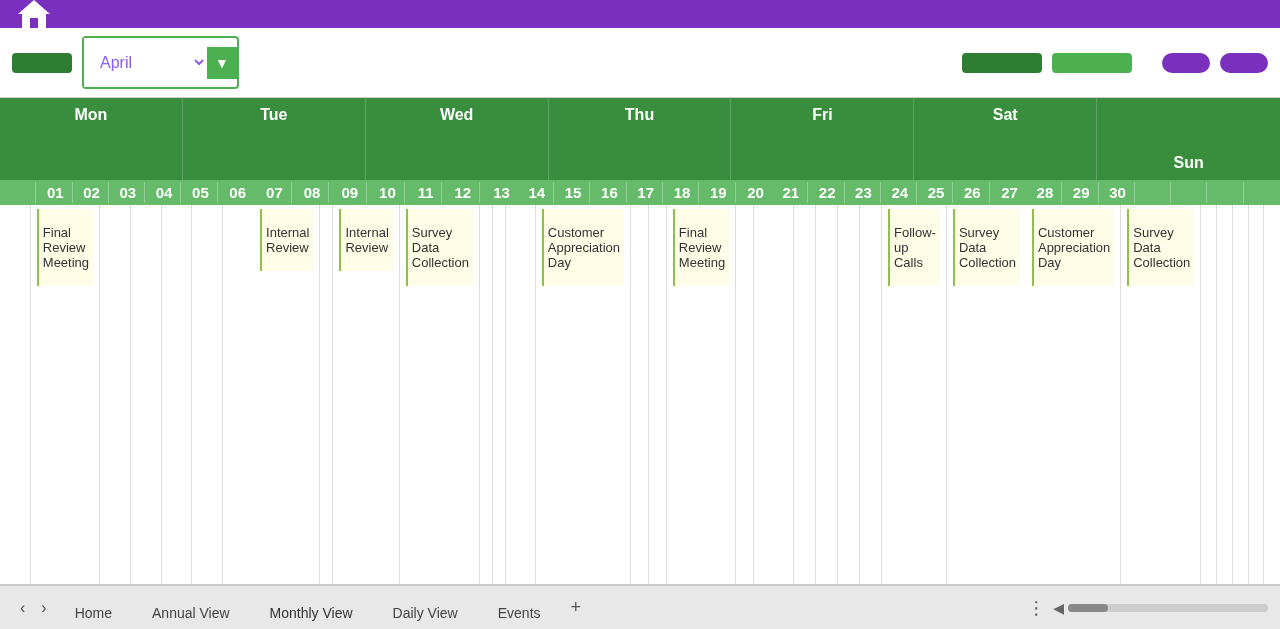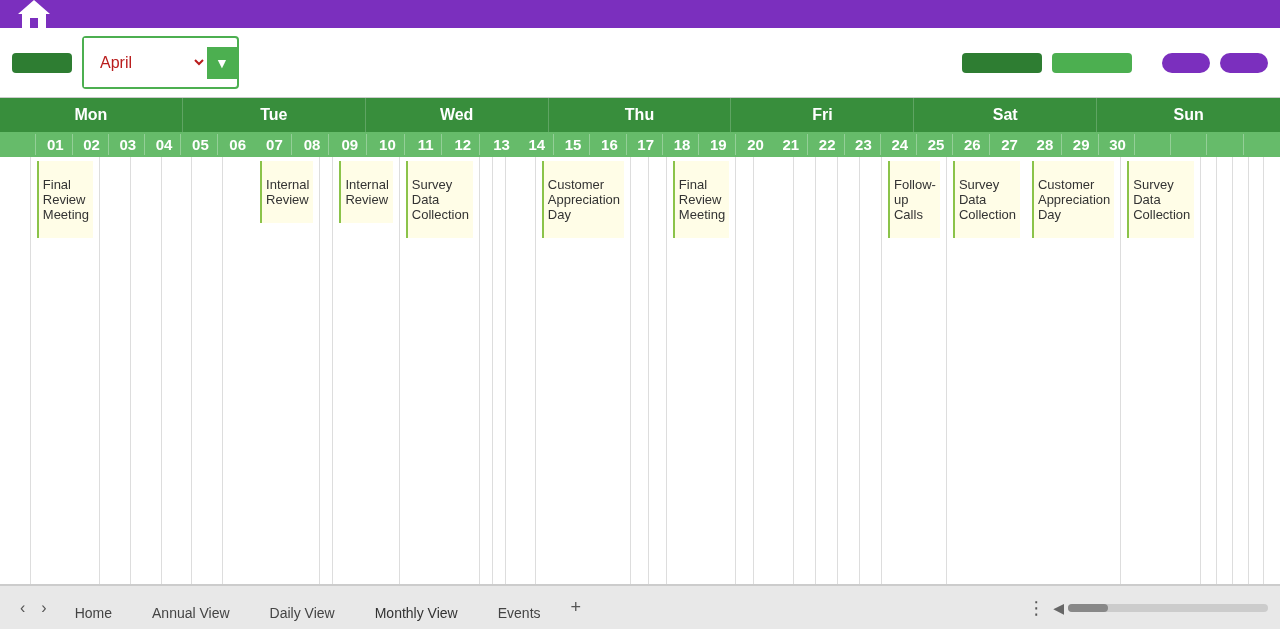--- a/index.html
+++ b/index.html
@@ -51,21 +51,21 @@
       border: 2px solid #4CAF50;
       border-radius: 4px;
       overflow: visible;
       background: white;
     }
     .month-select {
       border: none;
       outline: none;
       font-size: 16px;
       padding: 15px 12px;
-      color: #b91c1c;
+      color: #8b5cf6;
       background: white;
       cursor: pointer;
       min-width: 100px;
     }
     .dropdown-arrow {
       background: #4CAF50;
       color: white;
       padding: 8px 8px;
       cursor: pointer;
       font-size: 14px;
@@ -125,21 +125,21 @@
       background: #388E3C;
     }
     .cal-header-cell {
       color: white;
       font-weight: bold;
       font-size: 16px;
       text-align: center;
       padding: 8px 12px;
       border-right: 1px solid rgba(255,255,255,0.2);
     }
-    .cal-header-cell:last-child { border-right: none; }
+    .cal-header-cell:last-child { border-right: none; margin-top: 48px; }
 
     .calendar-body {
       flex: 1;
       display: flex;
       flex-direction: row;
     }
     .week-row {
       display: flex;
       flex-direction: column;
       flex: 1;
@@ -437,22 +437,22 @@
     </div>
 </div>
 
 <div class="bottom-bar">
   <button class="nav-arrow">‹</button>
   <button class="nav-arrow">›</button>
 
   <div id="tabs-container" style="display:flex; align-items:center;">
   <div class="tab-item">Home</div>
       <div class="tab-item">Annual View</div>
+      <div class="tab-item active">Monthly View</div>
       <div class="tab-item">Daily View</div>
-      <div class="tab-item active">Monthly View</div>
       <div class="tab-item">Events</div>
     </div>
   <span class="tab-add">+</span>
 
   <div class="bottom-right">
     <span class="three-dots">⋮</span>
     <div class="scroll-bar-area">
       <button class="scroll-arrow">◀</button>
       <div class="scroll-track">
         <div class="scroll-thumb"></div>

